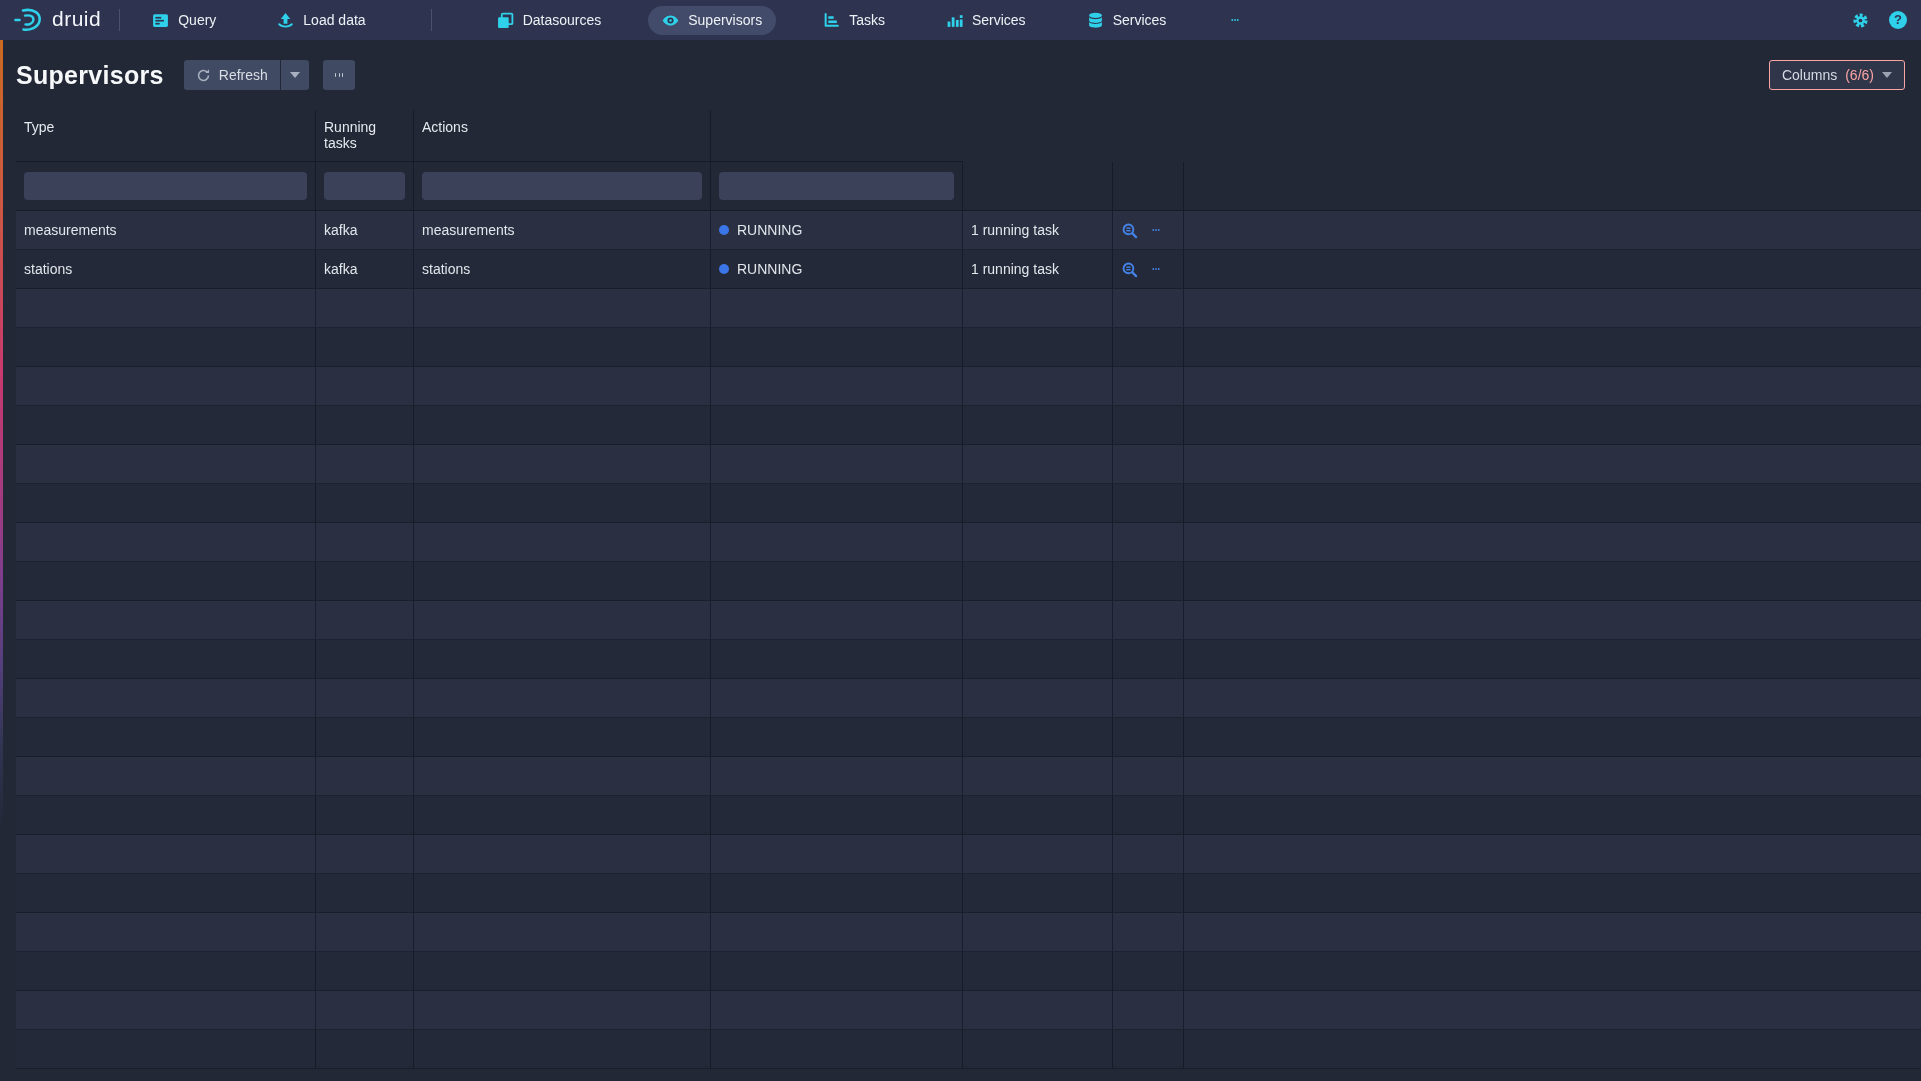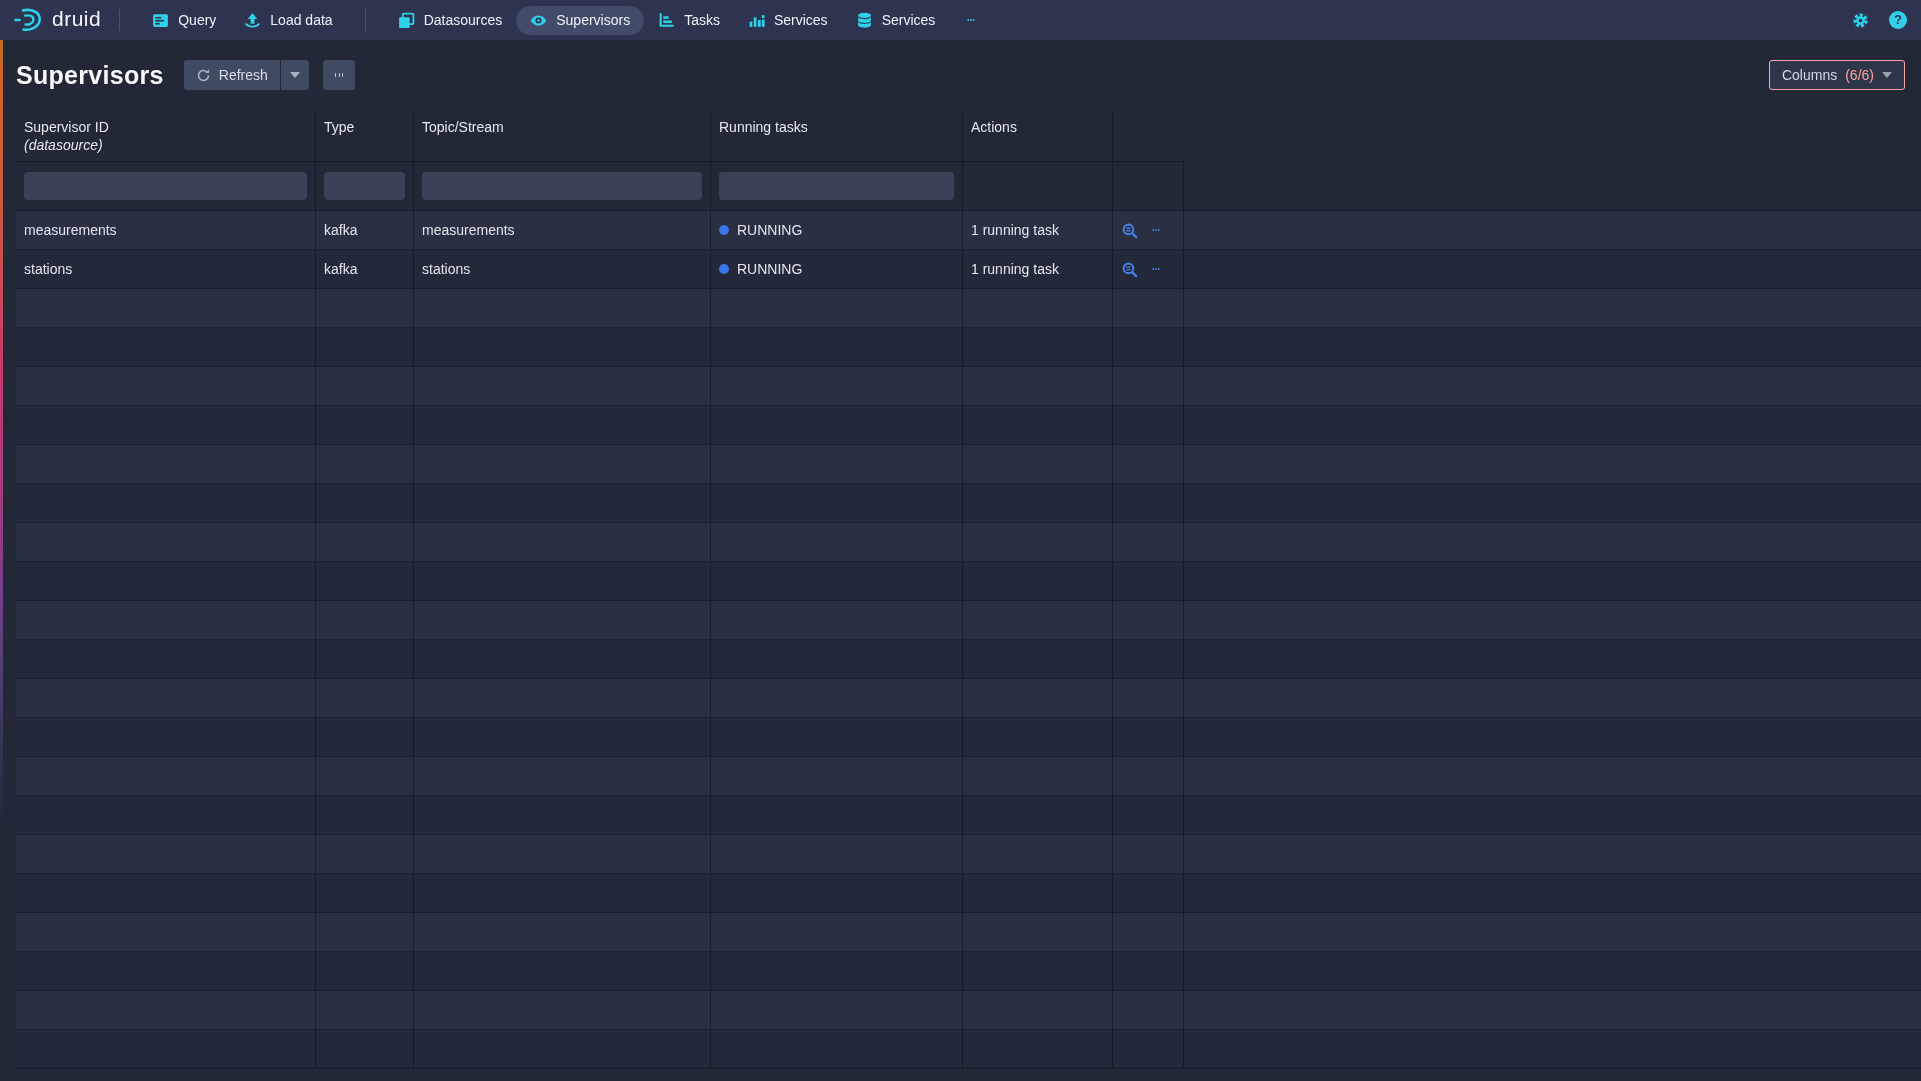--- a/index.html
+++ b/index.html
@@ -19,21 +19,21 @@
   }
 
   
   .nav{
     height:40px; background:#2e3450; display:flex; align-items:center;
     padding:0 14px; position:relative; z-index:10;
   }
   .logo{ display:flex; align-items:flex-start; gap:8px; cursor:pointer; }
   .logo-text{ color:#f4f6f9; font-size:21px; letter-spacing:0.5px; }
   .nav-sep{ width:1px; height:22px; background:#4a5070; margin:0 18px; }
-  .nav-items{ display:flex; align-items:center; }
+  .nav-items{ display:flex; align-items:center;gap:33px; }
   .nav-item{
     display:flex; align-items:center; gap:9px; color:#eef1f5;
     padding:6px 14px; border-radius:16px; cursor:pointer; white-space:nowrap;
   }
   .nav-item.active{ background:#424b69; }
   .nav-right{ margin-left:auto; display:flex; align-items:center; gap:20px; }
   .icon16{ width:17px; height:17px; display:block; }
   .help-circle{
     width:18px; height:18px; border-radius:50%; background:#2ed1e9;
     color:#2e3450; font-weight:bold; font-size:13px; line-height:18px;
@@ -229,28 +229,21 @@
   <button class="btn columns-btn">
     <span>Columns</span>
     <span class="columns-count">(6/6)</span>
     <span class="caret-down" style="border-top-color:#9aa2b2"></span>
   </button>
 </div>
 
 <div class="table">
   <div class="grid-row thead">
     <div class="cell">
-      <span>Supervisor ID</span>
-      <span class="th-sub">(datasource)</span>
-    </div>
-    <div class="cell">
         <span>Type</span>
-      </div>
-    <div class="cell">
-        <span>Topic/Stream</span>
       </div>
     <div class="cell">
         <span>Running tasks</span>
       </div>
     <div class="cell">
         <span>Actions</span>
       </div>
     <div class="cell"></div>
   </div>
 

